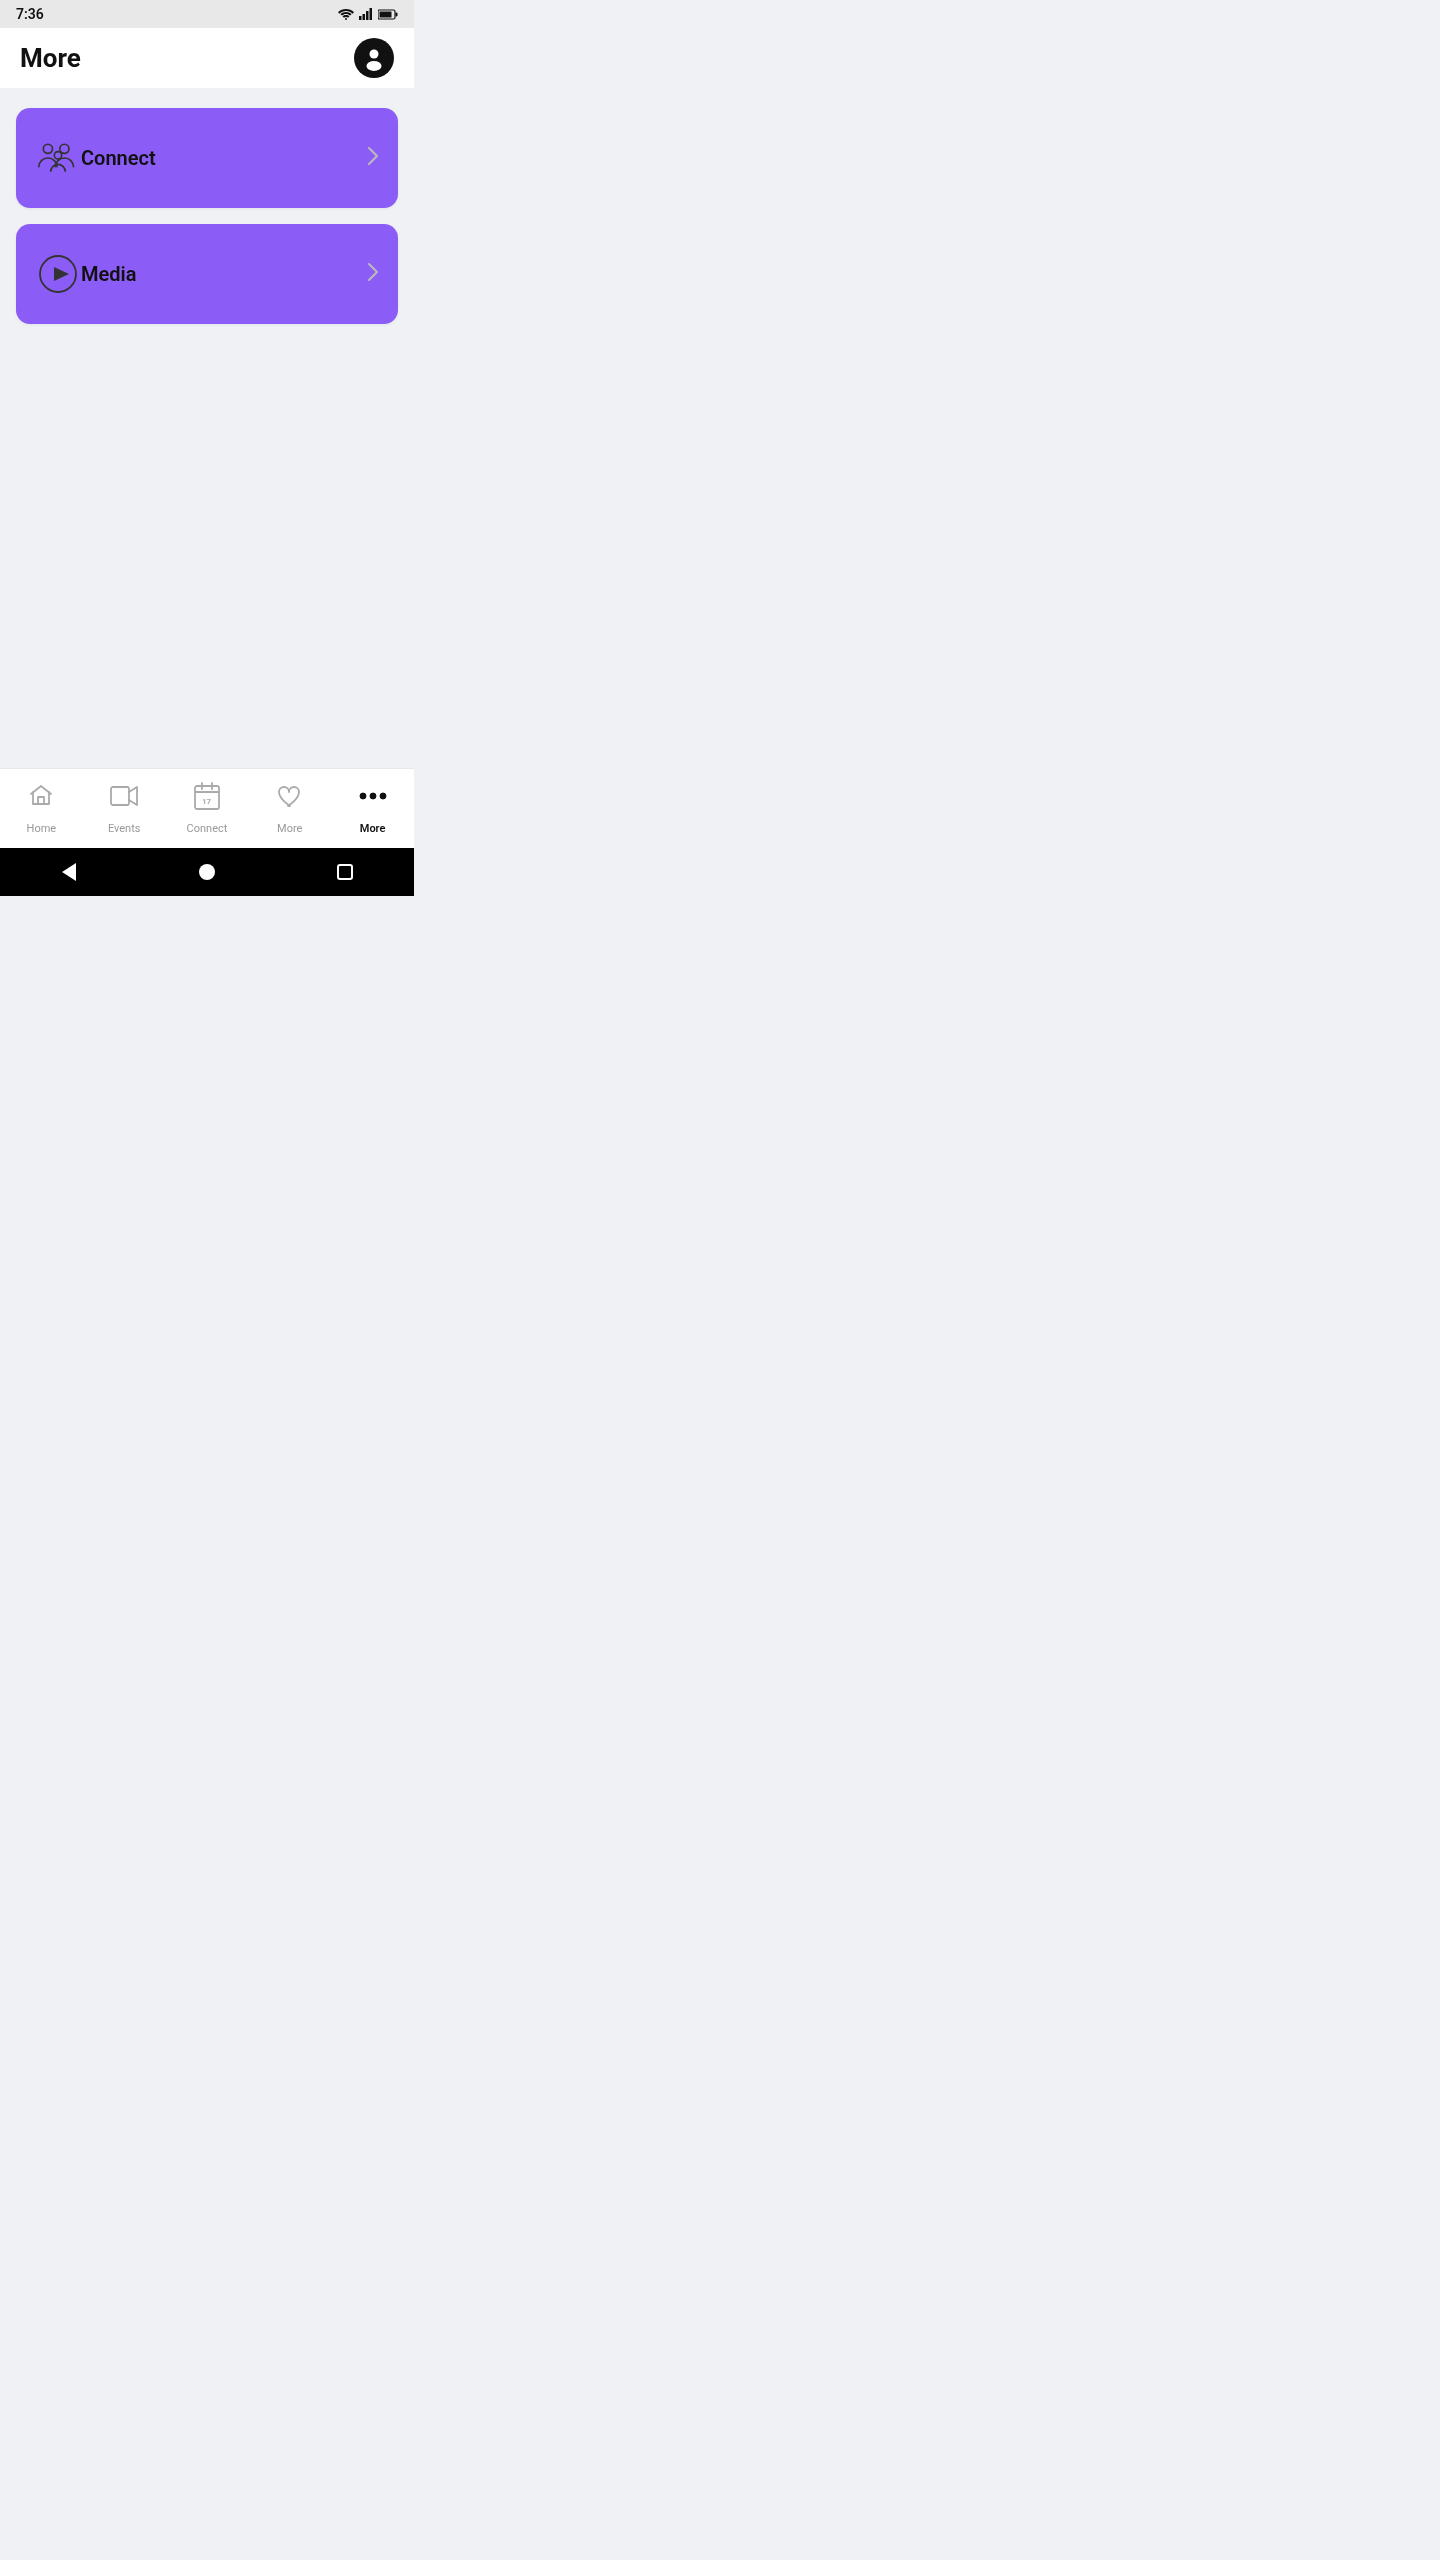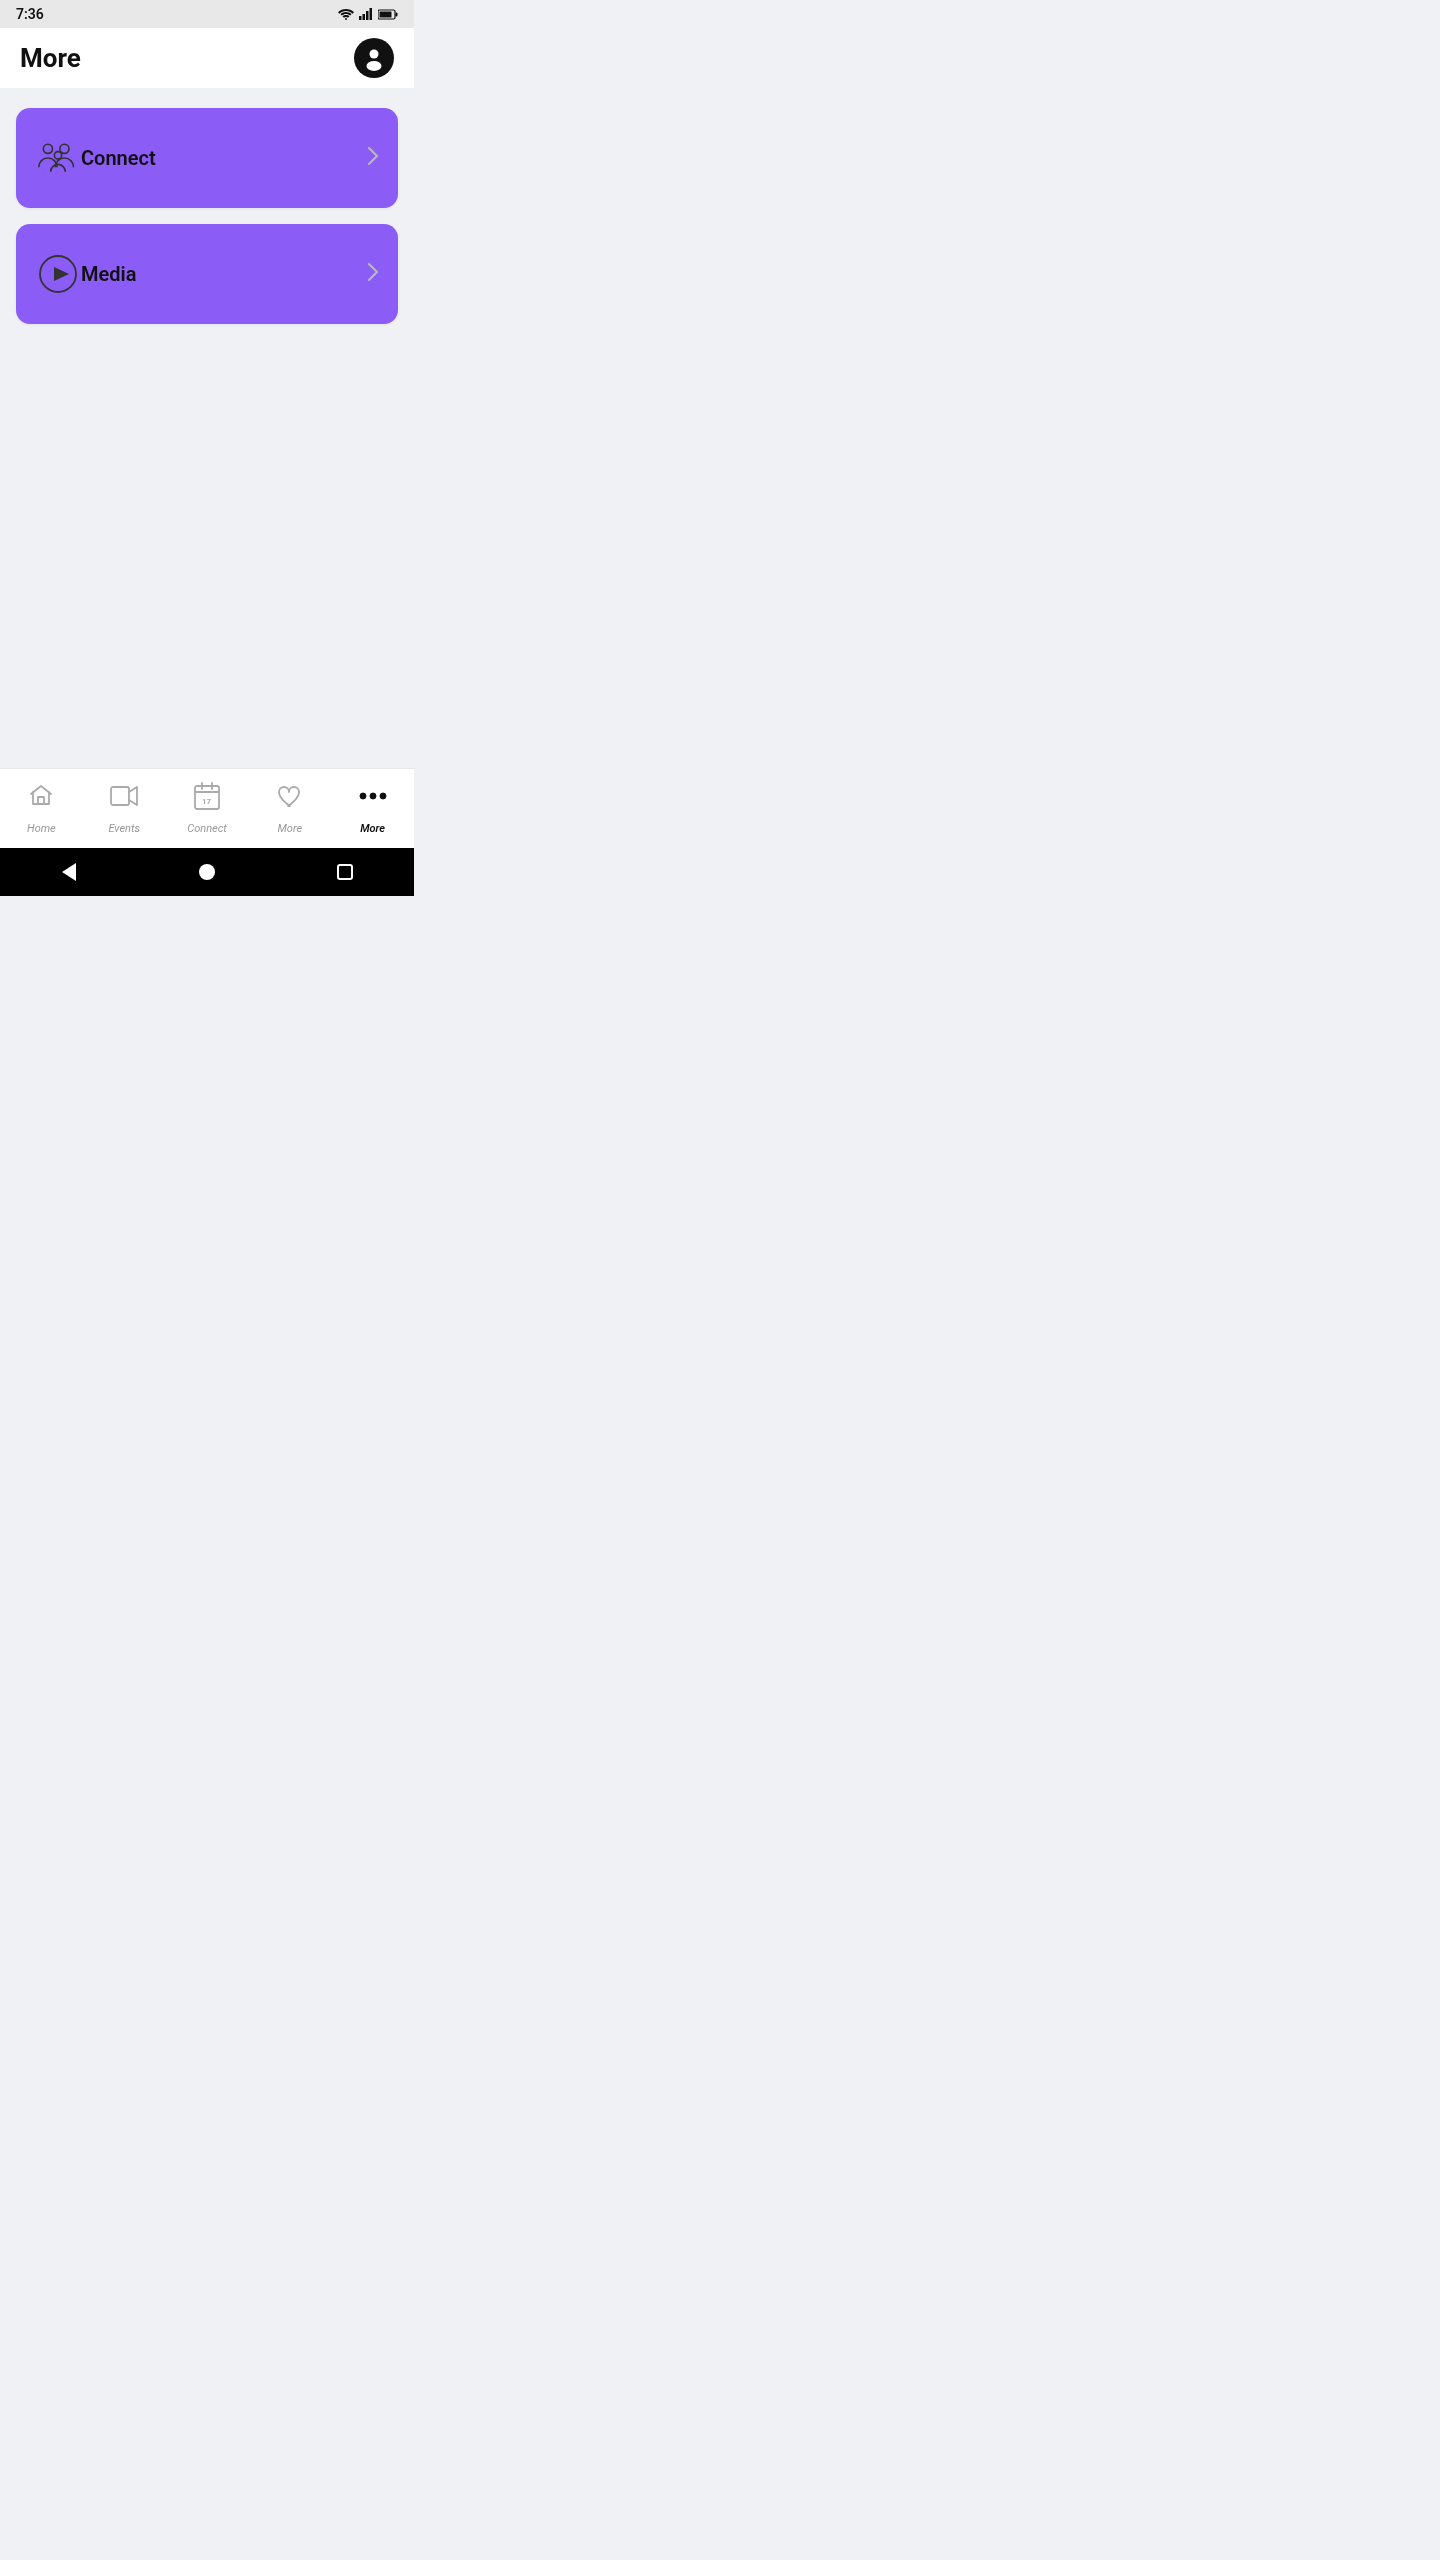--- a/index.html
+++ b/index.html
@@ -142,21 +142,20 @@
       width: 28px;
       height: 28px;
       display: flex;
       align-items: center;
       justify-content: center;
     }
 
     .nav-label {
       font-size: 11px;
       color: #999;
-      font-style: italic;
     }
 
     .nav-item.active .nav-label {
       color: #111;
       font-weight: 600;
     }
 
     .nav-item.active .nav-icon svg,
     .nav-item.active .nav-icon path,
     .nav-item.active .nav-icon rect,

